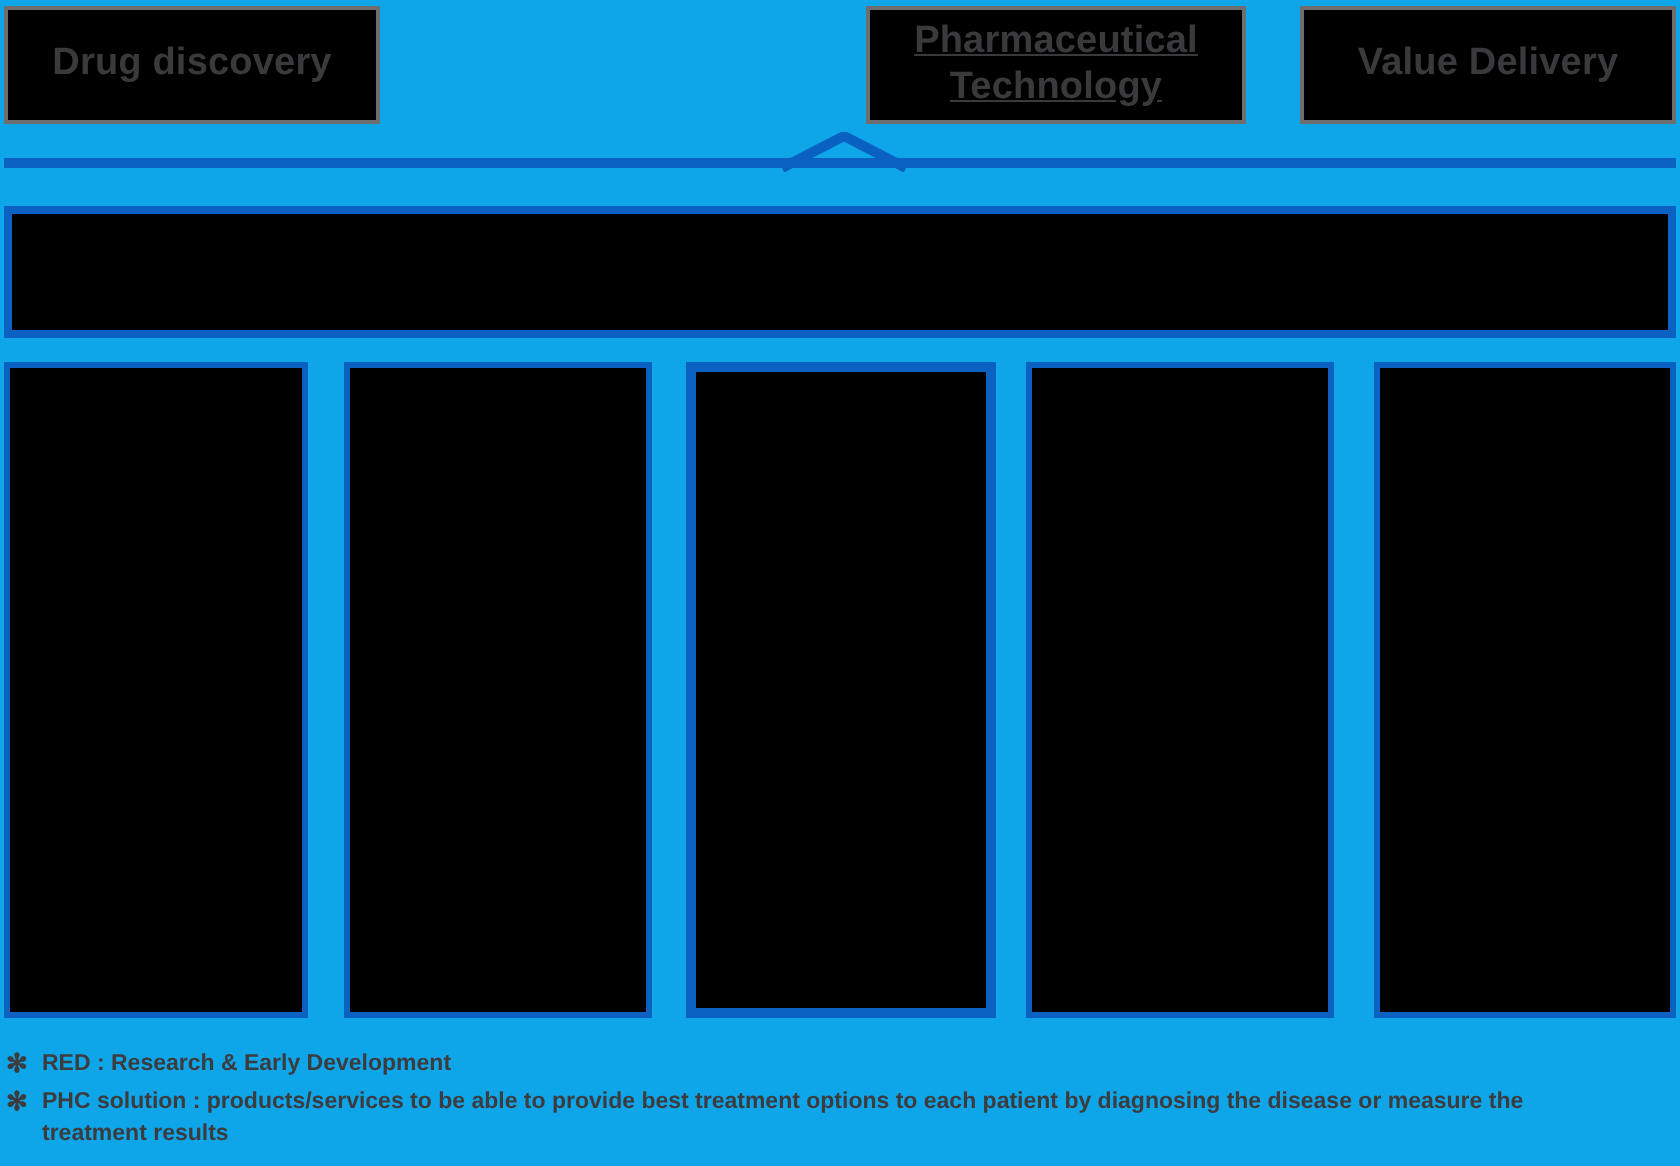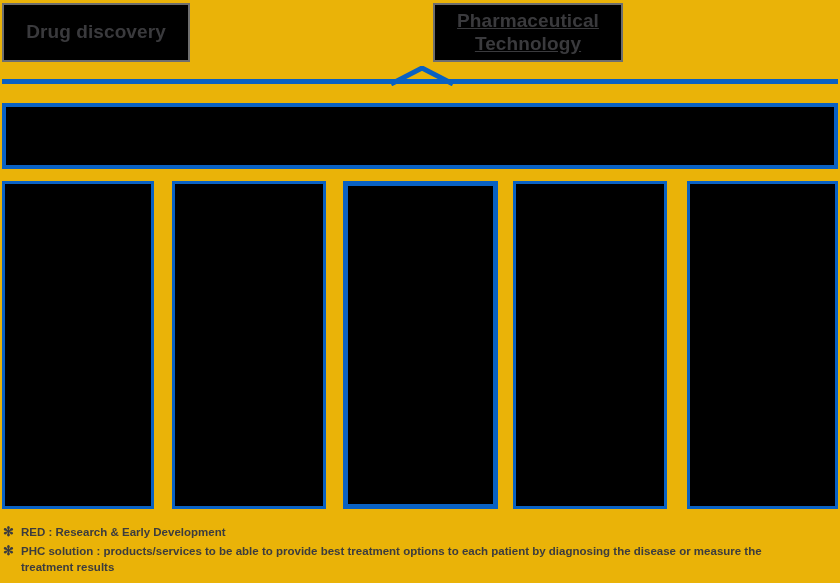--- a/index.html
+++ b/index.html
@@ -8,21 +8,21 @@
     background: #000000;
   }
   body {
     font-family: "Liberation Sans", sans-serif;
     -webkit-font-smoothing: antialiased;
   }
   #stage {
     position: relative;
     width: 840px;
     height: 583px;
-    background: #eab308;
+    background: #0ea5e9;
     overflow: hidden;
   }
 
   
   .phase-tab {
     position: absolute;
     box-sizing: border-box;
     border: 2px solid #6e6e6e;
     background: #000000;
     display: flex;
@@ -140,20 +140,23 @@
   <div class="phase-tab" id="tab-0" style="left:2px; top:3px; width:188px; height:59px;">
     <span class="tab-label">Drug discovery</span>
   </div>
 
 
   <div class="phase-tab active" id="tab-2" style="left:433px; top:3px; width:190px; height:59px;text-decoration:underline;">
     <span class="tab-label">Pharmaceutical
 Technology</span>
   </div>
 
+  <div class="phase-tab" id="tab-3" style="left:650px; top:3px; width:188px; height:59px;">
+    <span class="tab-label">Value Delivery</span>
+  </div>
 
   <div id="rail"></div>
 
   <div id="rail-marker">
     <svg width="64" height="20" viewBox="0 0 64 20" xmlns="http://www.w3.org/2000/svg">
       <polyline points="0,18 31,2 62,18" fill="none" stroke="#0a61c2" stroke-width="5" stroke-linejoin="miter" stroke-linecap="butt"></polyline>
     </svg>
   </div>
 
   <div id="banner-box">

